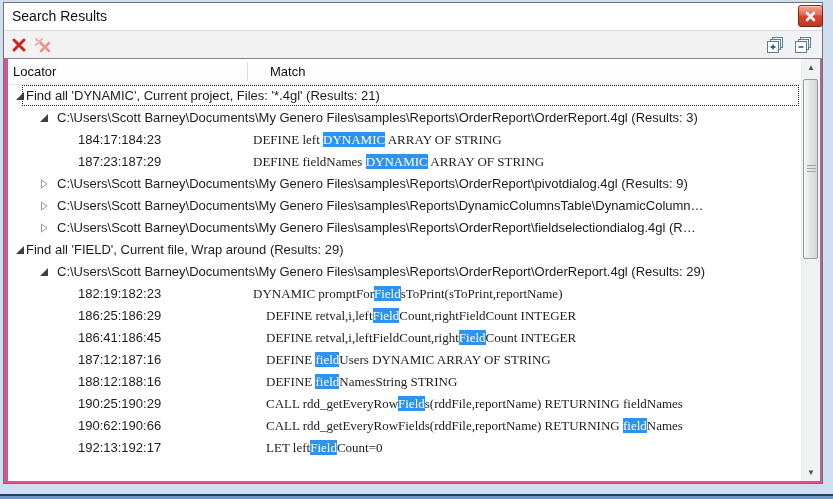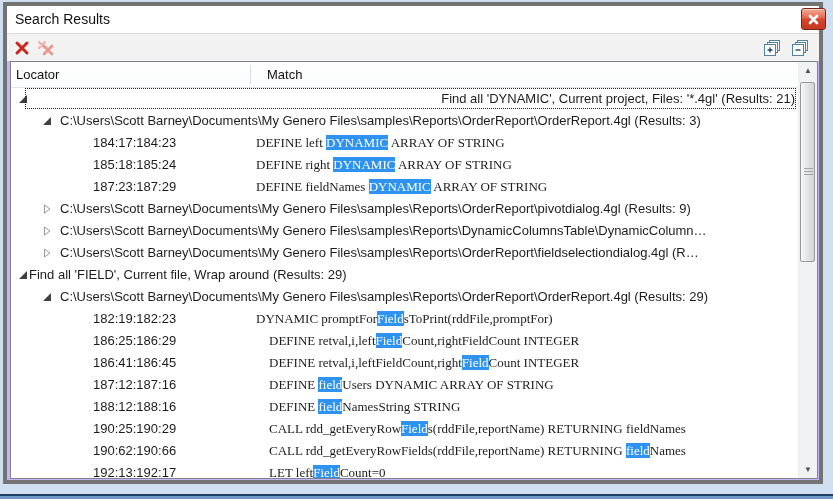--- a/index.html
+++ b/index.html
@@ -5,21 +5,21 @@
   html,body{margin:0;padding:0;}
   body{
     width:833px;height:499px;position:relative;overflow:hidden;
     background:#cfdfef;
     font-family:"Liberation Sans",sans-serif;
     -webkit-font-smoothing:antialiased;
   }
   
   .win{
     position:absolute;left:3px;top:2px;width:820px;height:482px;
-    background:#c4b5fd;border:4px solid #737373;box-sizing:border-box;
+    background:#ec4899;border:1px solid #737373;box-sizing:border-box;
   }
   .frame-navy{position:absolute;left:0;top:494px;width:833px;height:2px;background:#1e4066;}
   .frame-blue{position:absolute;left:0;top:496px;width:833px;height:3px;background:#7097c6;}
   
   .titlebar{position:absolute;left:0;top:0;right:0;height:27px;background:#ffffff;}
   .title-text{position:absolute;left:8px;top:0;line-height:27px;font-size:14px;color:#111;}
   .close-btn{
     position:absolute;left:794px;top:2px;width:25px;height:22px;
     background:linear-gradient(#f4a995,#e4674e 45%,#d5462d 50%,#c63a22);
     border:1px solid #7c2217;border-radius:3px;box-sizing:border-box;
@@ -41,34 +41,34 @@
     position:absolute;left:3px;top:55px;right:1px;bottom:1px;
     border:1px solid #7f8389;background:#fff;box-sizing:border-box;
   }
   .tree-header{
     position:absolute;left:0;top:0;right:0;height:26px;
     background:linear-gradient(#ffffff,#fbfcfd);
     border-bottom:1px solid #e3e6ea;box-sizing:border-box;
     font-size:13px;color:#111;
   }
   .th-locator{position:absolute;left:5px;top:0;line-height:25px;}
-  .th-match{position:absolute;left:256px;top:0;line-height:25px;text-align:right;}
+  .th-match{position:absolute;left:262px;top:0;line-height:25px;text-align:right;}
   .th-divider{position:absolute;left:239px;top:3px;bottom:3px;width:1px;background:#d9dce0;}
   .rows{
     position:absolute;left:0;top:26px;right:19px;bottom:0;overflow:hidden;
     font-size:13px;color:#1c1c1c;
   }
   .row{position:relative;height:22px;white-space:pre;overflow:hidden;}
   .expander{position:absolute;top:6px;width:10px;height:10px;line-height:10px;}
-  .lbl{position:absolute;top:0;line-height:22px;white-space:pre;text-align:right;}
+  .lbl{position:absolute;top:0;line-height:22px;white-space:pre;}
   .lv0 .expander{left:7px;}
   .lv0 .lbl{left:18px;}
   .lv1 .expander{left:31px;}
   .lv1 .lbl{left:49px;}
-  .lv2 .loc{position:absolute;left:70px;top:0;line-height:22px;white-space:pre;margin-left:12px;}
+  .lv2 .loc{position:absolute;left:70px;top:0;line-height:22px;white-space:pre;}
   .lv2 .match{position:absolute;left:245px;top:0;line-height:22px;white-space:pre;font-family:Liberation Serif, serif;}
   .lbl.focus{
     left:14px;right:2px;top:0;height:19px;line-height:19px;
     border:1px dotted #222;padding-left:3px;
   }
   .hl{background:#2e93f0;color:#ffffff;}
   
   .vscroll{position:absolute;right:0;top:0;bottom:0;width:19px;background:#f1f2f4;border-left:1px solid #eceded;box-sizing:border-box;}
   .vs-btn{position:absolute;left:0;right:0;height:17px;display:flex;align-items:center;justify-content:center;font-size:8px;color:#4d5154;}
   .vs-up{top:0;}
@@ -146,38 +146,37 @@
     </div>
 
     <div class="rows">
         <div class="row lv0"><span class="expander"><svg width="10" height="10" viewBox="0 0 10 10">
               <path d="M9 1 L9 9 L1 9 Z" fill="#404040"></path>
             </svg></span><span class="lbl focus">Find all 'DYNAMIC', Current project, Files: '*.4gl' (Results: 21)</span></div>
         <div class="row lv1"><span class="expander"><svg width="10" height="10" viewBox="0 0 10 10">
               <path d="M9 1 L9 9 L1 9 Z" fill="#404040"></path>
             </svg></span><span class="lbl">C:\Users\Scott Barney\Documents\My Genero Files\samples\Reports\OrderReport\OrderReport.4gl (Results: 3)</span></div>
         <div class="row lv2"><span class="loc">184:17:184:23</span><span class="match"><span>DEFINE left </span><span class="hl">DYNAMIC</span><span> ARRAY OF STRING</span></span></div>
-        <div class="row lv2"><span class="loc">185:18:185:24</span><span class="match"><span>DEFINE right </span><span class="hl">DYNAMIC</span><span> ARRAY OF STRING</span></span></div>
         <div class="row lv2"><span class="loc">187:23:187:29</span><span class="match"><span>DEFINE fieldNames </span><span class="hl">DYNAMIC</span><span> ARRAY OF STRING</span></span></div>
         <div class="row lv1"><span class="expander"><svg width="10" height="10" viewBox="0 0 10 10">
               <path d="M2.5 1 L8 5 L2.5 9 Z" fill="#ffffff" stroke="#9a9a9a"></path>
             </svg></span><span class="lbl">C:\Users\Scott Barney\Documents\My Genero Files\samples\Reports\OrderReport\pivotdialog.4gl (Results: 9)</span></div>
         <div class="row lv1"><span class="expander"><svg width="10" height="10" viewBox="0 0 10 10">
               <path d="M2.5 1 L8 5 L2.5 9 Z" fill="#ffffff" stroke="#9a9a9a"></path>
             </svg></span><span class="lbl">C:\Users\Scott Barney\Documents\My Genero Files\samples\Reports\DynamicColumnsTable\DynamicColumn…</span></div>
         <div class="row lv1"><span class="expander"><svg width="10" height="10" viewBox="0 0 10 10">
               <path d="M2.5 1 L8 5 L2.5 9 Z" fill="#ffffff" stroke="#9a9a9a"></path>
             </svg></span><span class="lbl">C:\Users\Scott Barney\Documents\My Genero Files\samples\Reports\OrderReport\fieldselectiondialog.4gl (R…</span></div>
         <div class="row lv0"><span class="expander"><svg width="10" height="10" viewBox="0 0 10 10">
               <path d="M9 1 L9 9 L1 9 Z" fill="#404040"></path>
             </svg></span><span class="lbl">Find all 'FIELD', Current file, Wrap around (Results: 29)</span></div>
         <div class="row lv1"><span class="expander"><svg width="10" height="10" viewBox="0 0 10 10">
               <path d="M9 1 L9 9 L1 9 Z" fill="#404040"></path>
             </svg></span><span class="lbl">C:\Users\Scott Barney\Documents\My Genero Files\samples\Reports\OrderReport\OrderReport.4gl (Results: 29)</span></div>
-        <div class="row lv2"><span class="loc">182:19:182:23</span><span class="match"><span>DYNAMIC promptFor</span><span class="hl">Field</span><span>sToPrint(rddFile,promptFor)</span></span></div>
+        <div class="row lv2"><span class="loc">182:19:182:23</span><span class="match"><span>DYNAMIC promptFor</span><span class="hl">Field</span><span>sToPrint(sToPrint,reportName)</span></span></div>
         <div class="row lv2"><span class="loc">186:25:186:29</span><span class="match"><span>    DEFINE retval,i,left</span><span class="hl">Field</span><span>Count,rightFieldCount INTEGER</span></span></div>
         <div class="row lv2"><span class="loc">186:41:186:45</span><span class="match"><span>    DEFINE retval,i,leftFieldCount,right</span><span class="hl">Field</span><span>Count INTEGER</span></span></div>
         <div class="row lv2"><span class="loc">187:12:187:16</span><span class="match"><span>    DEFINE </span><span class="hl">field</span><span>Users DYNAMIC ARRAY OF STRING</span></span></div>
         <div class="row lv2"><span class="loc">188:12:188:16</span><span class="match"><span>    DEFINE </span><span class="hl">field</span><span>NamesString STRING</span></span></div>
         <div class="row lv2"><span class="loc">190:25:190:29</span><span class="match"><span>    CALL rdd_getEveryRow</span><span class="hl">Field</span><span>s(rddFile,reportName) RETURNING fieldNames</span></span></div>
         <div class="row lv2"><span class="loc">190:62:190:66</span><span class="match"><span>    CALL rdd_getEveryRowFields(rddFile,reportName) RETURNING </span><span class="hl">field</span><span>Names</span></span></div>
         <div class="row lv2"><span class="loc">192:13:192:17</span><span class="match"><span>    LET left</span><span class="hl">Field</span><span>Count=0</span></span></div>
       </div>
 
     <div class="vscroll">

